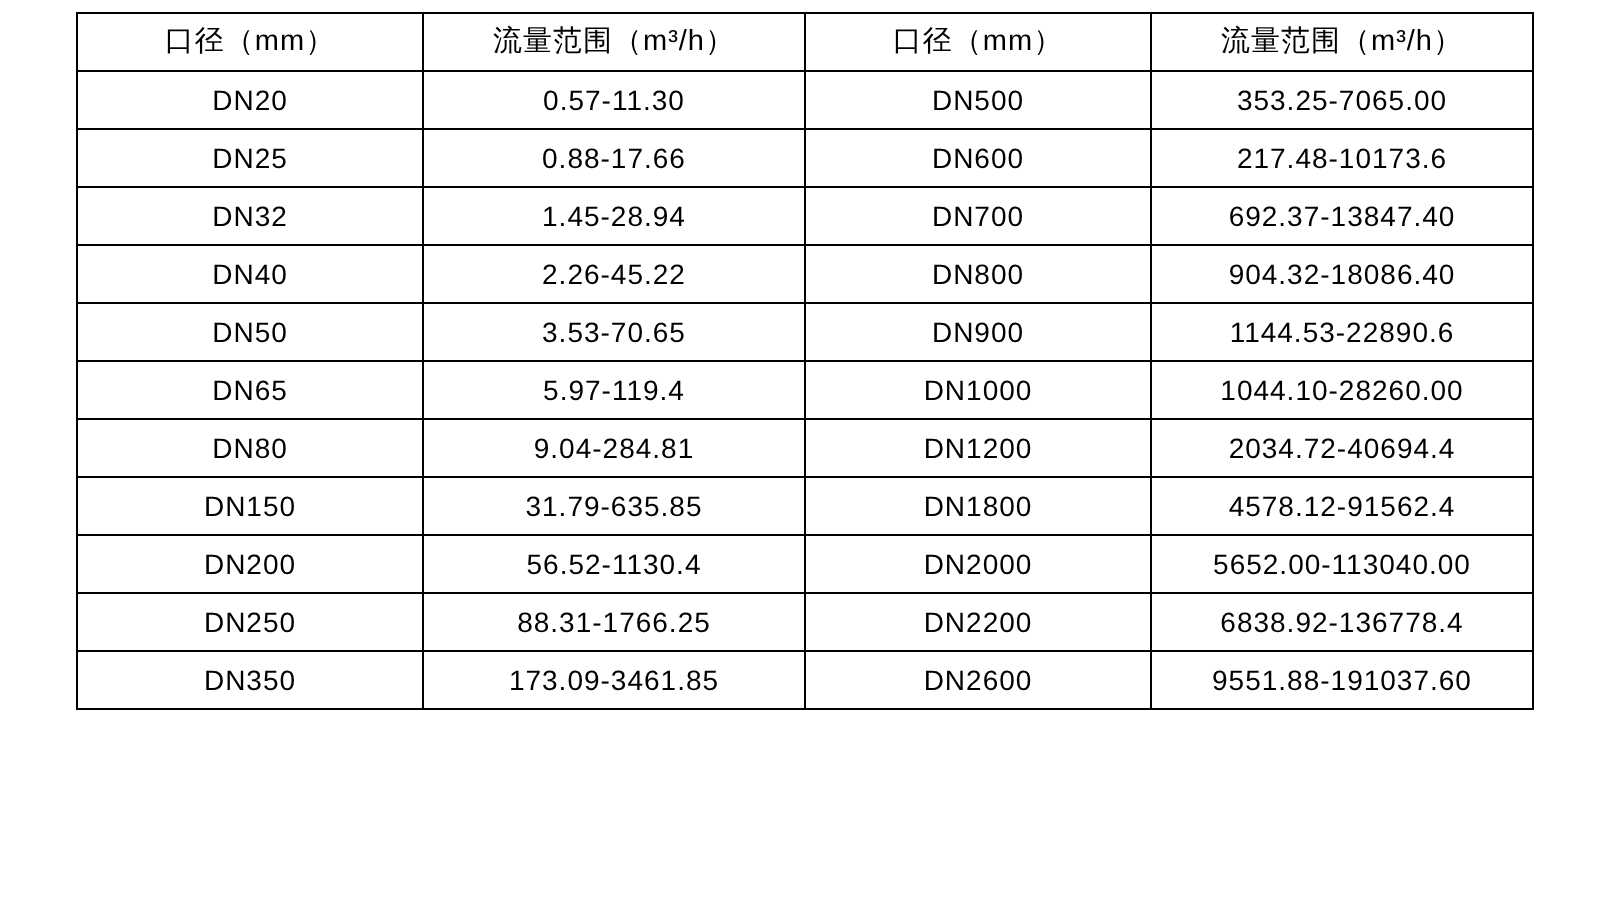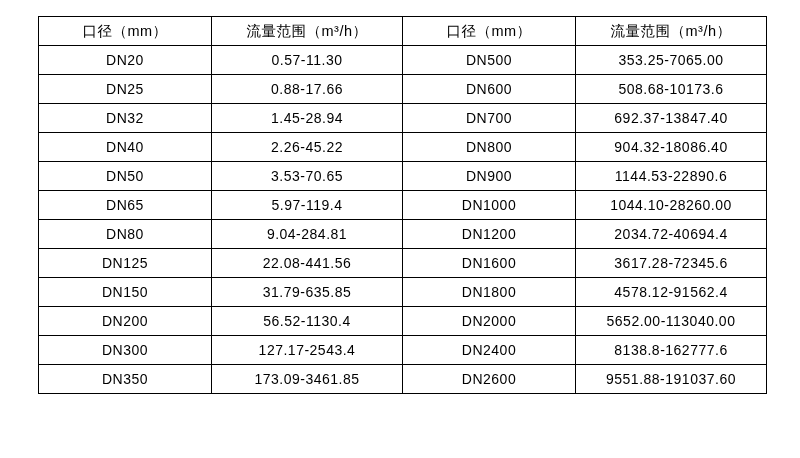--- a/index.html
+++ b/index.html
@@ -11,21 +11,21 @@
     width: 800px;
     height: 458px;
     font-family: "Liberation Sans", sans-serif;
     color: #000000;
   }
   .sheet {
     position: relative;
     width: 800px;
     height: 458px;
     box-sizing: border-box;
-    padding: 16px 38px 8px 38px;
+    padding: 6px 38px 8px 38px;
   }
   table.spec-table {
     width: 724px;
     border-collapse: collapse;
     table-layout: fixed;
   }
   table.spec-table th,
   table.spec-table td {
     border: 1px solid #000000;
     height: 28px;
@@ -63,21 +63,21 @@
         <tr>
           <td class="col-dn">DN20</td>
           <td class="col-flow">0.57-11.30</td>
           <td class="col-dn">DN500</td>
           <td class="col-flow">353.25-7065.00</td>
         </tr>
         <tr>
           <td class="col-dn">DN25</td>
           <td class="col-flow">0.88-17.66</td>
           <td class="col-dn">DN600</td>
-          <td class="col-flow">508.68-10173.6</td>
+          <td class="col-flow">217.48-10173.6</td>
         </tr>
         <tr>
           <td class="col-dn">DN32</td>
           <td class="col-flow">1.45-28.94</td>
           <td class="col-dn">DN700</td>
           <td class="col-flow">692.37-13847.40</td>
         </tr>
         <tr>
           <td class="col-dn">DN40</td>
           <td class="col-flow">2.26-45.22</td>
@@ -96,42 +96,36 @@
           <td class="col-dn">DN1000</td>
           <td class="col-flow">1044.10-28260.00</td>
         </tr>
         <tr>
           <td class="col-dn">DN80</td>
           <td class="col-flow">9.04-284.81</td>
           <td class="col-dn">DN1200</td>
           <td class="col-flow">2034.72-40694.4</td>
         </tr>
         <tr>
-          <td class="col-dn">DN125</td>
-          <td class="col-flow">22.08-441.56</td>
-          <td class="col-dn">DN1600</td>
-          <td class="col-flow">3617.28-72345.6</td>
-        </tr>
-        <tr>
           <td class="col-dn">DN150</td>
           <td class="col-flow">31.79-635.85</td>
           <td class="col-dn">DN1800</td>
           <td class="col-flow">4578.12-91562.4</td>
         </tr>
         <tr>
           <td class="col-dn">DN200</td>
           <td class="col-flow">56.52-1130.4</td>
           <td class="col-dn">DN2000</td>
           <td class="col-flow">5652.00-113040.00</td>
         </tr>
         <tr>
-          <td class="col-dn">DN300</td>
-          <td class="col-flow">127.17-2543.4</td>
-          <td class="col-dn">DN2400</td>
-          <td class="col-flow">8138.8-162777.6</td>
+          <td class="col-dn">DN250</td>
+          <td class="col-flow">88.31-1766.25</td>
+          <td class="col-dn">DN2200</td>
+          <td class="col-flow">6838.92-136778.4</td>
         </tr>
         <tr>
           <td class="col-dn">DN350</td>
           <td class="col-flow">173.09-3461.85</td>
           <td class="col-dn">DN2600</td>
           <td class="col-flow">9551.88-191037.60</td>
         </tr>
       </tbody>
   </table>
 </div>

